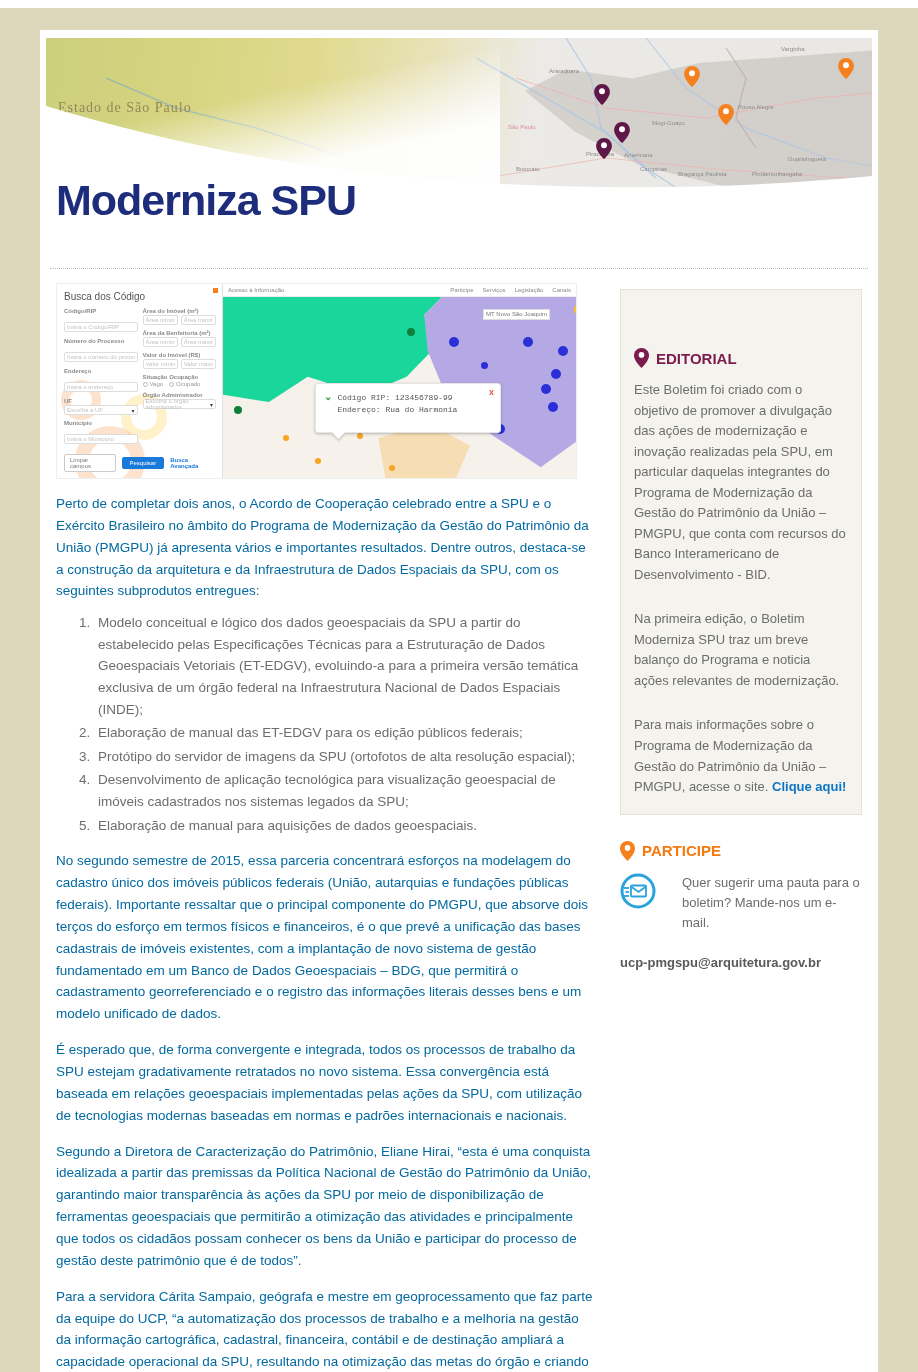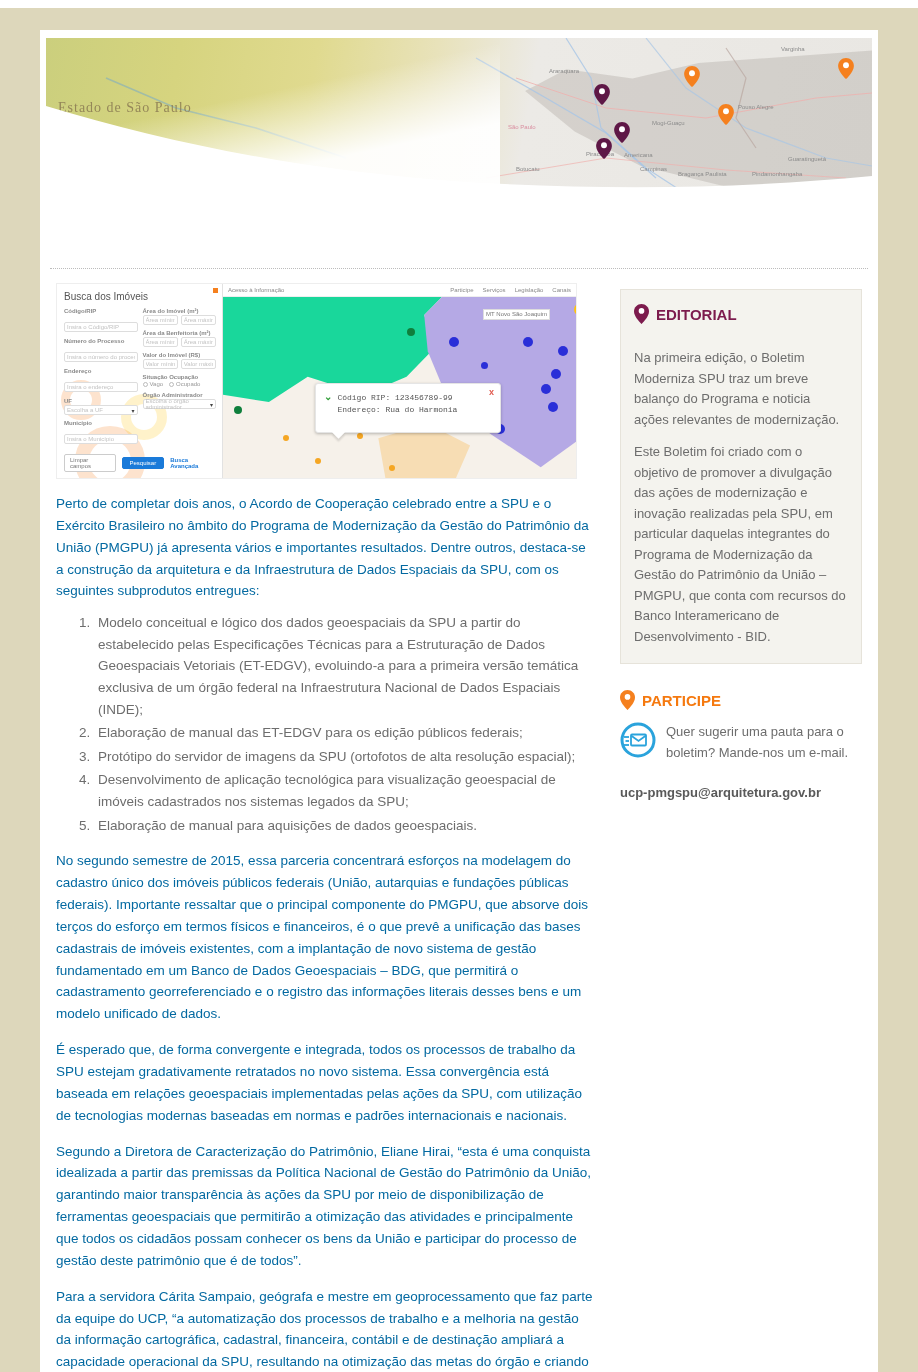--- a/index.html
+++ b/index.html
@@ -96,26 +96,26 @@
   .popup-lines { font-family:Liberation Mono, monospace; font-size:8px; color:#555; line-height:1.5; white-space:nowrap; }
 
   
   .para { font-size:13.5px; color:#0369a1; line-height:1.62; margin-top:14px; text-align:left; }
   ol.sublist { margin:10px 0 0 38px; font-size:13.5px; color:#6d6d6d; line-height:1.6; }
   ol.sublist li { margin-bottom:2px; padding-left:4px; }
 
   
   .edit-box { margin-top:20px; background:#f4f3ee; border:1px solid #e6e3da; padding:14px 13px 16px 13px; }
   .sb-heading { display:flex; align-items:center; gap:7px; font-size:15px; font-weight:bold; }
-  .sb-heading.maroon { color:#7c1b4d; }
+  .sb-heading.maroon { color:#7c1b4d;margin-top:44px; }
   .sb-heading.orange { color:#f5790f; }
   .sb-para { font-size:13px; color:#6d6d6d; line-height:1.58; margin-top:12px; }
   .sb-link { color:#0c76c4; font-weight:bold; }
   .participe { margin-top:26px; }
-  .mail-row { display:flex; gap:10px; margin-top:12px; align-items:flex-start; }
+  .mail-row { display:flex; gap:26px; margin-top:12px; align-items:flex-start; }
   .mail-icon { flex:0 0 36px; }
   .mail-text { font-size:13px; color:#6d6d6d; line-height:1.55; }
   .email { display:block; margin-top:22px; font-size:13px; font-weight:bold; color:#5a5a5a; }
 </style>
 </head>
 <body>
 
 <div class="topstrip"></div>
 
 <div class="card">
@@ -171,36 +171,37 @@
       <svg class="pin" style="left:672px; top:66px;" viewBox="0 0 24 32">
           <path d="M12 0C5.4 0 0 5.4 0 12c0 9 12 20 12 20s12-11 12-20C24 5.4 18.6 0 12 0z" fill="#f5801e"></path>
           <circle cx="12" cy="11" r="4.5" fill="#fff"></circle>
         </svg>
       <svg class="pin" style="left:792px; top:20px;" viewBox="0 0 24 32">
           <path d="M12 0C5.4 0 0 5.4 0 12c0 9 12 20 12 20s12-11 12-20C24 5.4 18.6 0 12 0z" fill="#f5801e"></path>
           <circle cx="12" cy="11" r="4.5" fill="#fff"></circle>
         </svg>
     </div>
 
+    <div class="title2">Moderniza SPU</div>
   </div>
 
   <div class="divider-top"></div>
 
   <div class="content">
 
     <div class="article">
 
       <div class="shot">
         <div class="shot-form">
           <span class="wm wm1"></span>
           <span class="wm wm2"></span>
           <span class="wm wm3"></span>
           <span class="orange-dot"></span>
           <div class="inner">
-            <div class="sf-title">Busca dos Imóveis</div>
+            <div class="sf-title">Busca dos Código</div>
             <div class="sf-grid">
               <div class="sf-col">
                 <div class="sf-field">
                   <span class="sf-label">Código/RIP</span>
                   <input class="sf-input" placeholder="Insira o Código/RIP" style="">
                 </div>
                 <div class="sf-field">
                   <span class="sf-label">Número do Processo</span>
                   <input class="sf-input" placeholder="Insira o número do processo" style="">
                 </div>
@@ -335,22 +336,26 @@
 
     <div class="sidebar">
       <div class="edit-box">
         <div class="sb-heading maroon">
           <svg width="15" height="20" viewBox="0 0 24 32">
               <path d="M12 0C5.4 0 0 5.4 0 12c0 9 12 20 12 20s12-11 12-20C24 5.4 18.6 0 12 0z" fill="#7c1b4d"></path>
               <circle cx="12" cy="11" r="4.5" fill="#fff"></circle>
             </svg>
           <span>EDITORIAL</span>
         </div>
+        <p class="sb-para">Este Boletim foi criado com o objetivo de promover a divulgação das ações de modernização e inovação realizadas pela SPU, em particular daquelas integrantes do Programa de Modernização da Gestão do Patrimônio da União – PMGPU, que conta com recursos do Banco Interamericano de Desenvolvimento - BID.</p>
         <p class="sb-para" style="margin-top:24px;">Na primeira edição, o Boletim Moderniza SPU traz um breve balanço do Programa e noticia ações relevantes de modernização.</p>
-        <p class="sb-para">Este Boletim foi criado com o objetivo de promover a divulgação das ações de modernização e inovação realizadas pela SPU, em particular daquelas integrantes do Programa de Modernização da Gestão do Patrimônio da União – PMGPU, que conta com recursos do Banco Interamericano de Desenvolvimento - BID.</p>
+        <p class="sb-para" style="margin-top:24px;">
+          <span>Para mais informações sobre o Programa de Modernização da Gestão do Patrimônio da União – PMGPU, acesse o site.</span>
+          <a class="sb-link" href="#" style="text-decoration:none;">Clique aqui!</a>
+        </p>
       </div>
 
       <div class="participe">
         <div class="sb-heading orange">
           <svg width="15" height="20" viewBox="0 0 24 32">
               <path d="M12 0C5.4 0 0 5.4 0 12c0 9 12 20 12 20s12-11 12-20C24 5.4 18.6 0 12 0z" fill="#f5801e"></path>
               <circle cx="12" cy="11" r="4.5" fill="#fff"></circle>
             </svg>
           <span>PARTICIPE</span>
         </div>

